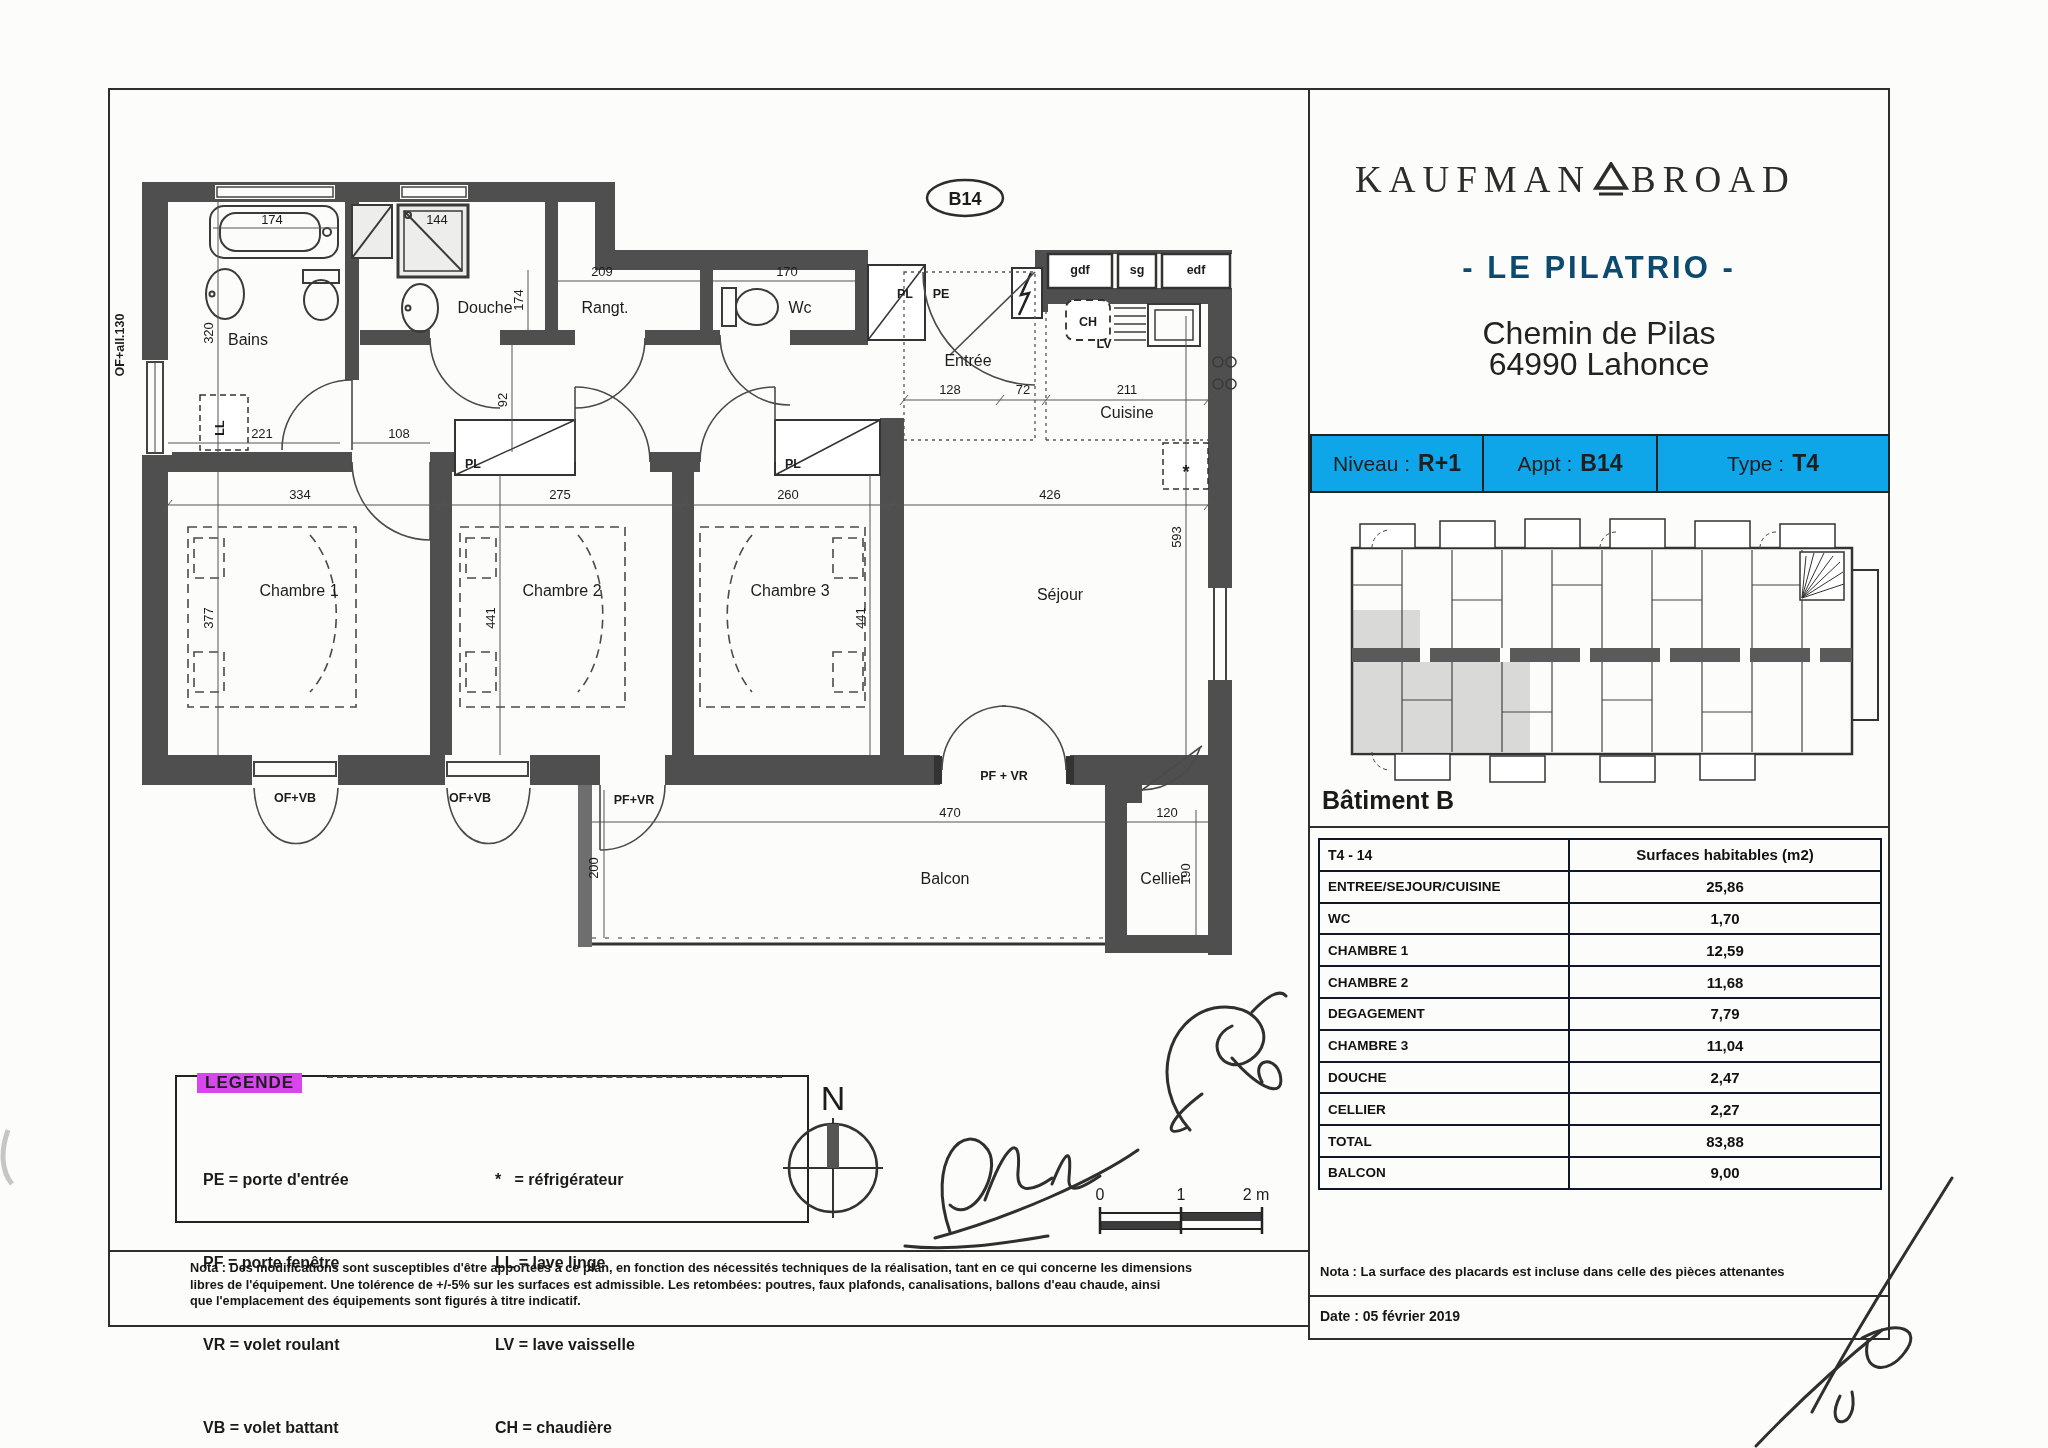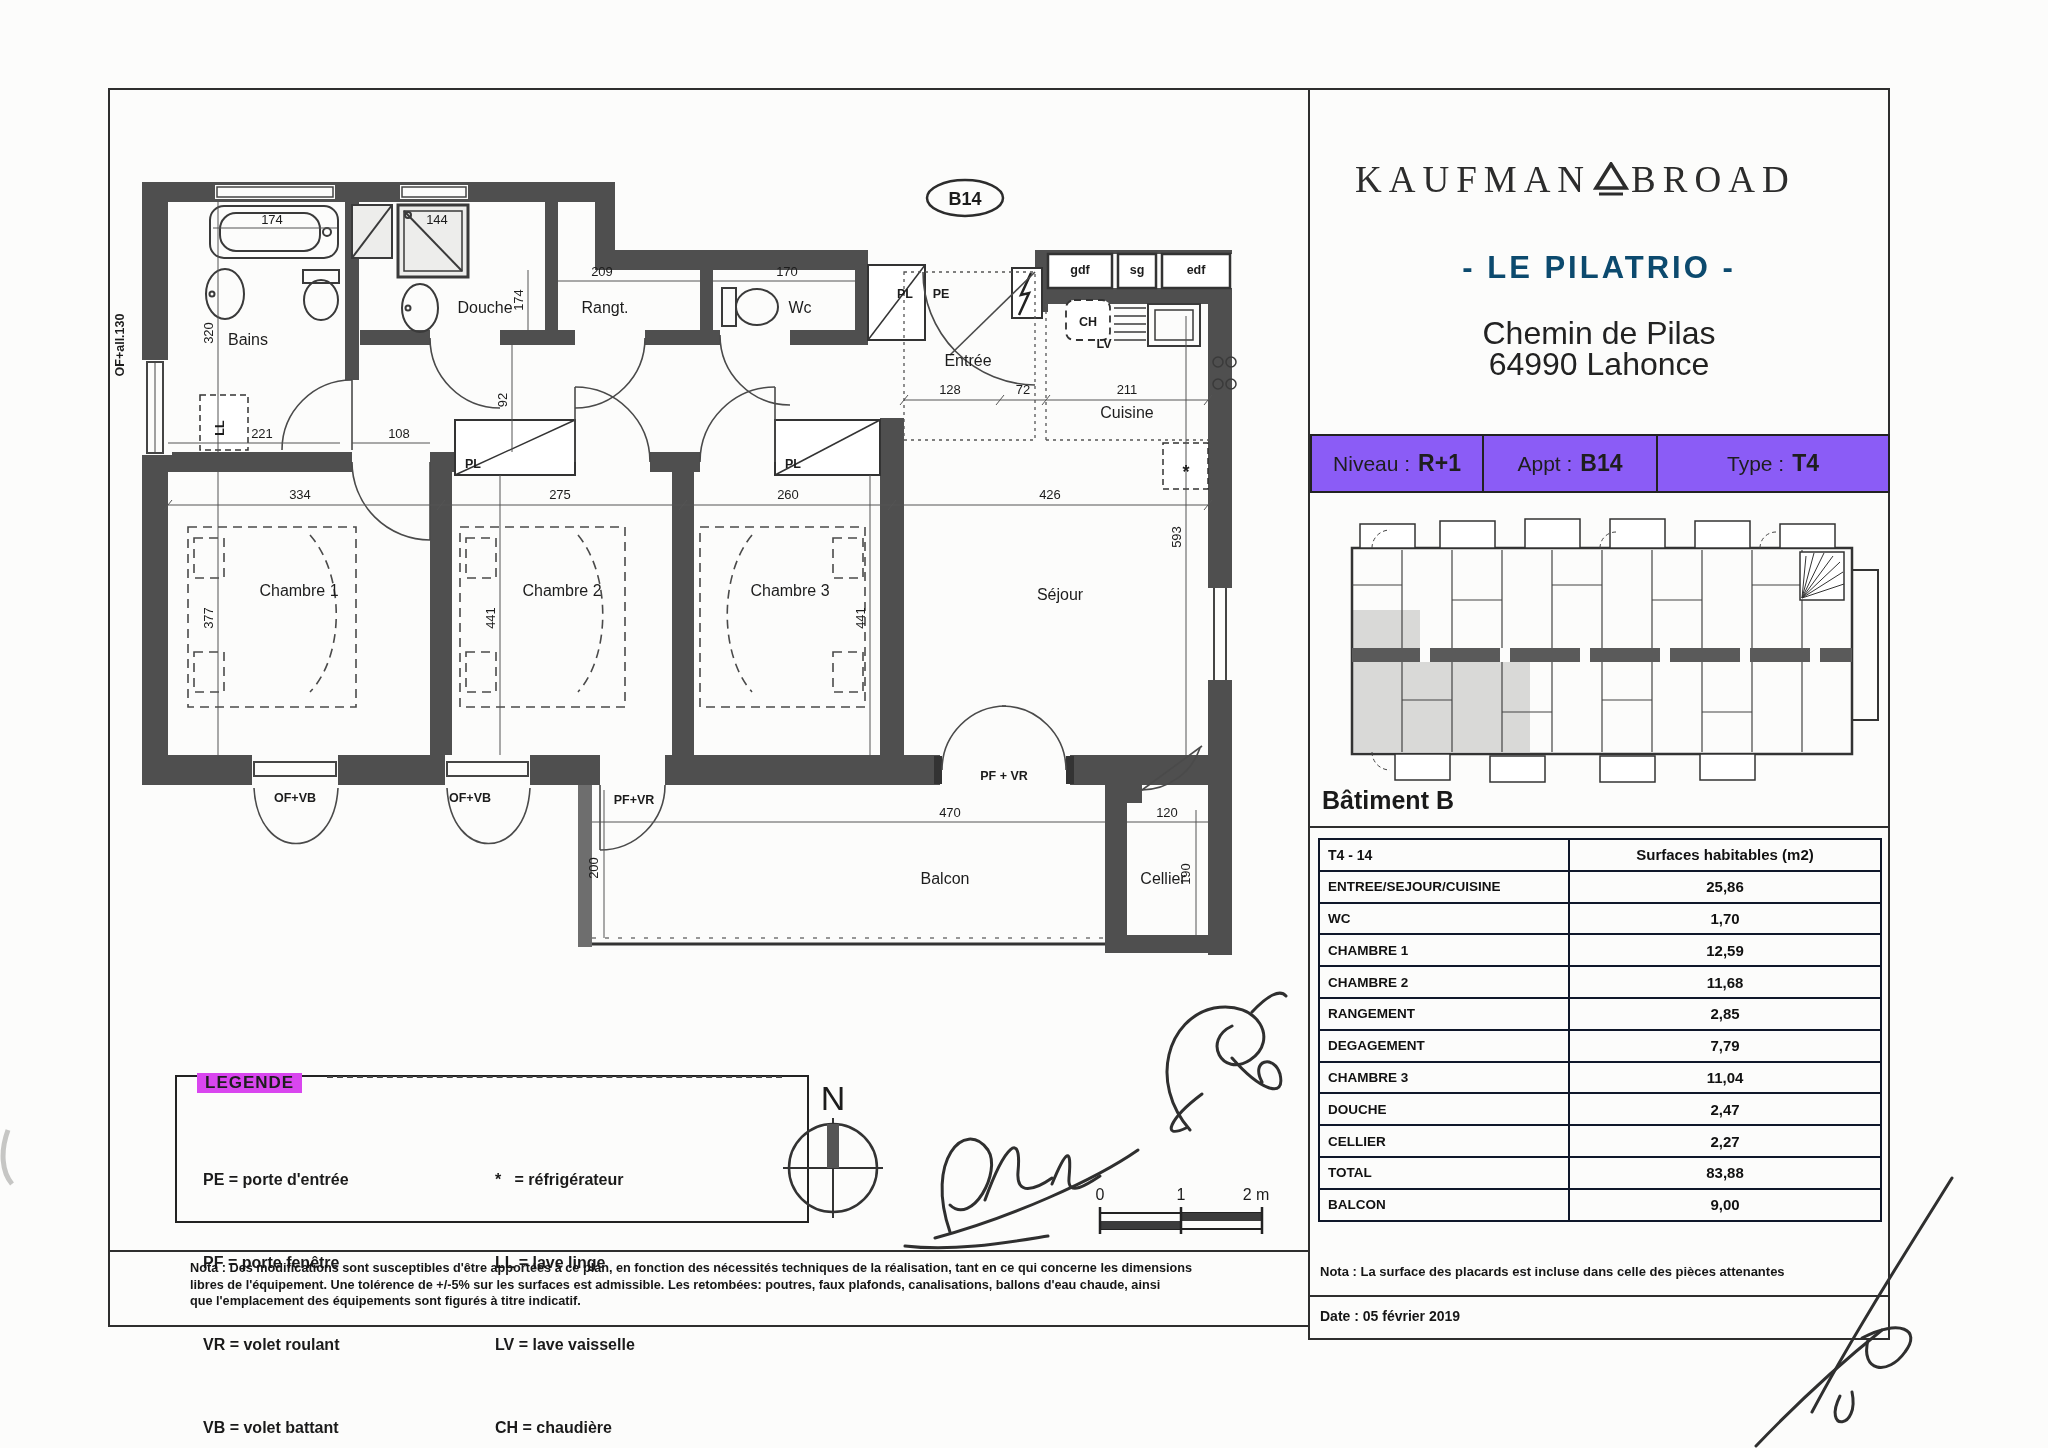--- a/index.html
+++ b/index.html
@@ -7,21 +7,21 @@
         font-family:"Liberation Sans", sans-serif;color:#1e1e1e;}
   .abs{position:absolute;}
   
   .b-top{border-top:2px solid #2e2e2e;}
   .b-left{border-left:2px solid #2e2e2e;}
   
   .brand-row{white-space:nowrap;font-family:"Liberation Serif", serif;font-size:37px;
              letter-spacing:7px;color:#2c2c2c;}
   .program{font-size:31px;font-weight:700;letter-spacing:3px;color:#0c4a6e;}
   .addr{font-size:32px;color:#222;line-height:31px;}
-  .infobar{display:flex;border:2px solid #222;background:#8b5cf6;}
+  .infobar{display:flex;border:2px solid #222;background:#0ea5e9;}
   .infocell{flex:1;border-right:2px solid #222;display:flex;align-items:center;
             justify-content:center;font-size:21px;white-space:nowrap;}
   .infocell:last-child{border-right:none;}
   .infocell b{font-size:23px;margin-left:8px;}
   .bat-title{font-size:25px;font-weight:700;color:#1a1a1a;}
   table.surf{border-collapse:collapse;width:564px;table-layout:fixed;}
   table.surf td{border:2px solid #0f172a;height:29.8px;padding:0 8px;
                 font-size:13.5px;font-weight:700;color:#111;overflow:hidden;white-space:nowrap;}
   table.surf td.val{text-align:center;font-size:15px;}
   table.surf tr.head td{font-size:14px;}
@@ -97,24 +97,20 @@
           <td>WC</td>
           <td class="val">1,70</td>
         </tr>
     <tr>
           <td>CHAMBRE 1</td>
           <td class="val">12,59</td>
         </tr>
     <tr>
           <td>CHAMBRE 2</td>
           <td class="val">11,68</td>
-        </tr>
-    <tr>
-          <td>RANGEMENT</td>
-          <td class="val">2,85</td>
         </tr>
     <tr>
           <td>DEGAGEMENT</td>
           <td class="val">7,79</td>
         </tr>
     <tr>
           <td>CHAMBRE 3</td>
           <td class="val">11,04</td>
         </tr>
     <tr>

